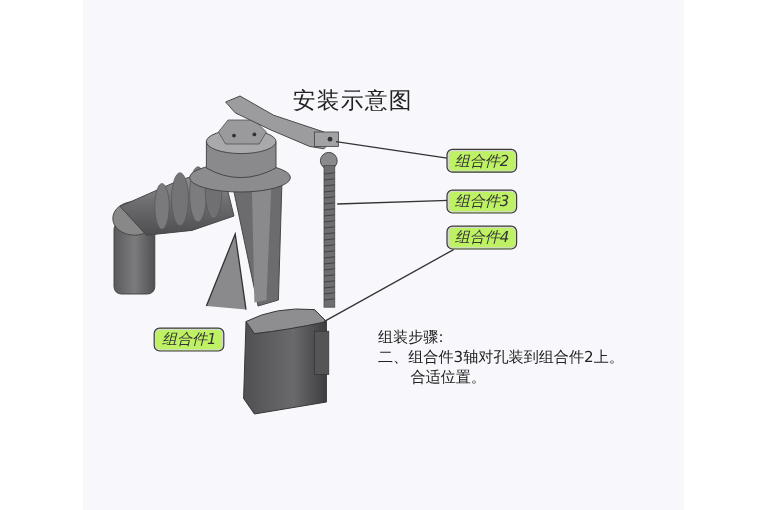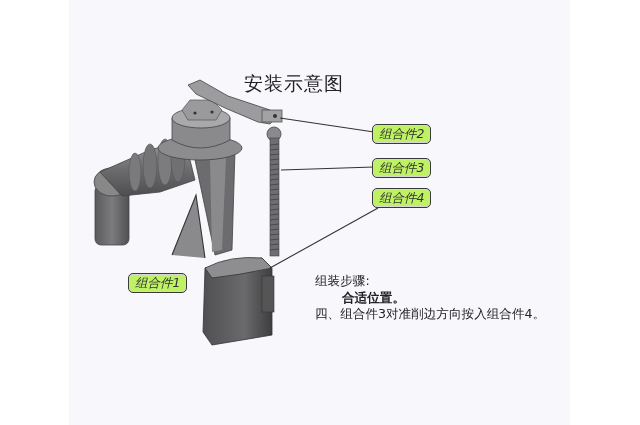--- a/index.html
+++ b/index.html
@@ -21,21 +21,21 @@
     position:absolute; background:#bef264; border:1.5px solid #3a3a3a; border-radius:5px;
     font-size:12.5px; color:#333; padding:1px 6px; line-height:16px; white-space:nowrap;
     box-shadow: inset 0 0 0 1px #d6d6d8;
     font-style: italic;
   }
   .steps {
     position:absolute; left:315px; top:254px; font-size:12.6px; color:#222;
     line-height:16.6px; font-family: "DejaVu Sans", "Liberation Sans", sans-serif; margin-top: 19px;
   }
   .steps .row { white-space:nowrap; }
-  .steps .indent { padding-left:27px;font-weight:bold; }
+  .steps .indent { padding-left:27px; }
 </style>
 </head>
 <body>
 
 <div class="scan"></div>
 
 <div class="title">安装示意图</div>
 
 <svg class="art" width="640" height="425" viewBox="0 0 640 425">
   <defs>
@@ -126,15 +126,15 @@
   </g>
 </svg>
 
 <div class="callout" style="left:372px; top:124px;">组合件2</div>
 <div class="callout" style="left:372px; top:158px;">组合件3</div>
 <div class="callout" style="left:372px; top:188px;text-align:right;">组合件4</div>
 <div class="callout" style="left:128px; top:273px;">组合件1</div>
 
 <div class="steps">
   <div class="row">组装步骤:</div>
+  <div class="row"><span>二、</span><span>组合件3轴对孔装到组合件2上。</span></div>
   <div class="row indent">合适位置。</div>
-  <div class="row"><span>四、</span><span>组合件3对准削边方向按入组合件4。</span></div>
 </div>
 
 </body></html>

